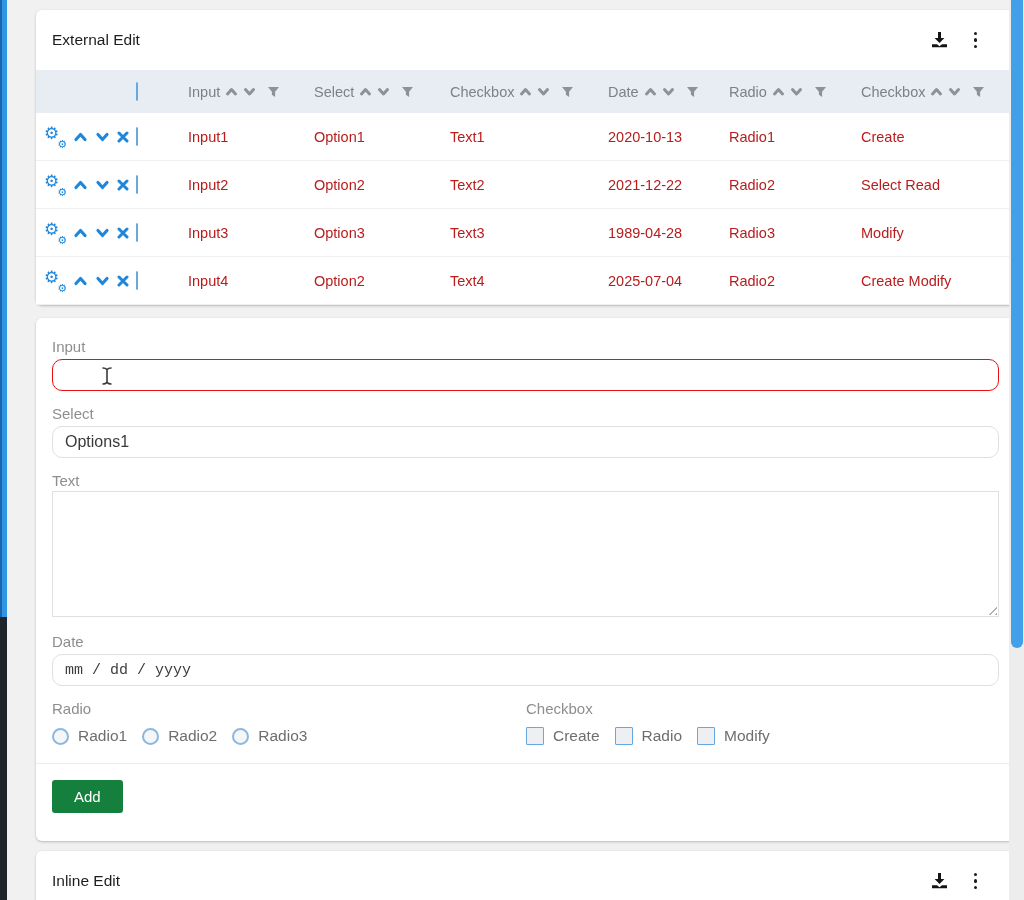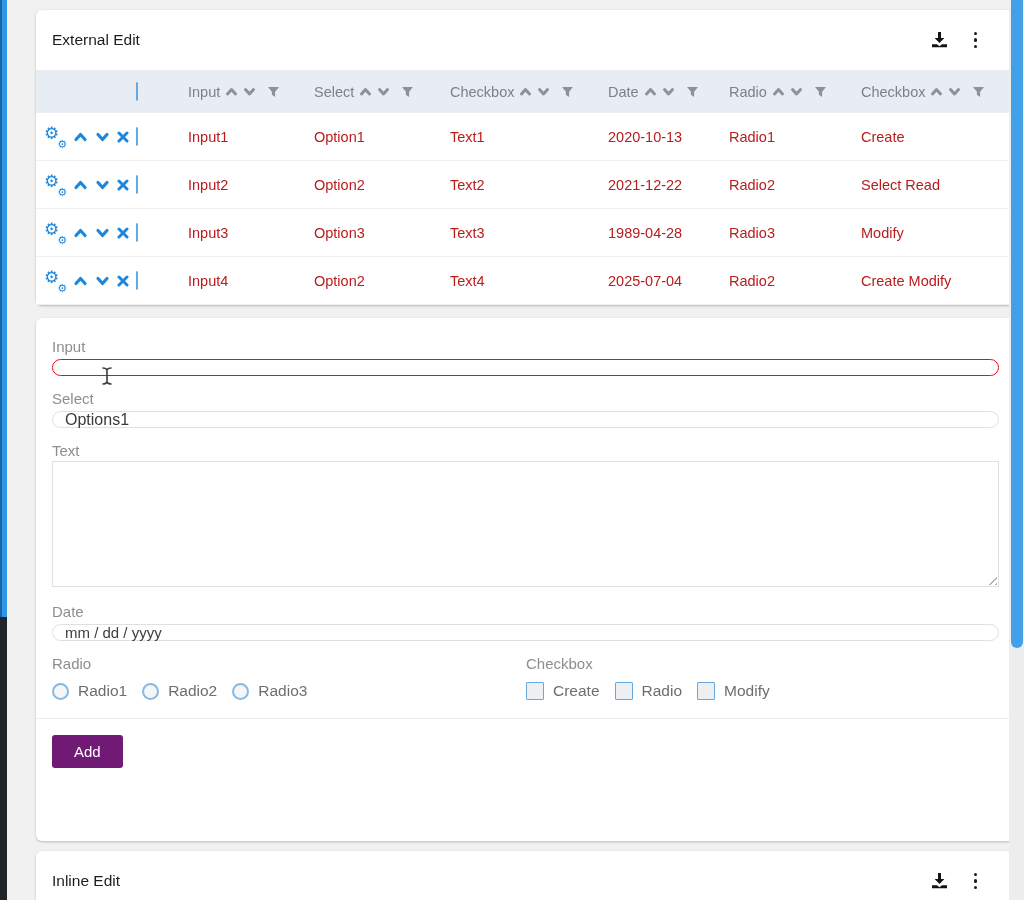--- a/index.html
+++ b/index.html
@@ -36,37 +36,37 @@
   .actions-cell { display:flex; align-items:center; gap:7px; padding-left:10px; }
   .cbx { width:18px; height:18px; border:1.5px solid #66a9e0; background:#edeff2; border-radius:1px; }
   .funnel { margin-left:6px; }
   .cogs { position:relative; width:20px; height:18px; color:#1f87db; }
   .cogs .g1 { position:absolute; left:-2px; top:-3px; font-size:17px; line-height:17px; }
   .cogs .g2 { position:absolute; right:-1px; bottom:-4px; font-size:11px; line-height:11px; }
 
   
   .form-card { top:318px; height:523px; padding:14px 16px 0 16px; }
   .f-label { font-size:15px; color:#8e8e8e; }
-  .f-input { width:100%; height:17px; border:1px solid #e0e0e0; background:#fff; border-radius:10px;
+  .f-input { width:100%; height:32px; border:1px solid #e0e0e0; background:#fff; border-radius:10px;
     display:flex; align-items:center; padding:0 12px; }
   .f-input.error { border:1px solid #e81010; position:relative; }
   .f-select { font-size:16px; color:#3a3a3a; }
   .f-textarea { width:100%; height:126px; border:1px solid #e0e0e0; position:relative; margin-top:2px; }
   .resize-grip { position:absolute; right:1px; bottom:1px; width:11px; height:11px;
     background:repeating-linear-gradient(315deg,#aeb2b6 0 1.5px,transparent 1.5px 4.5px); cursor:nwse-resize;
     clip-path:polygon(100% 0,100% 100%,0 100%); }
-  .f-date { font-family:Liberation Sans, sans-serif; font-size:15px; color:#3e3e3e; }
+  .f-date { font-family:Liberation Mono, monospace; font-size:15px; color:#3e3e3e; }
   .two-col { display:flex; margin-top:14px; }
   .col-l { width:474px; }
   .col-r { flex:1; }
   .opts { display:flex; align-items:center; margin-top:10px; }
   .radio { width:17px; height:17px; border:2px solid #8ab8e0; background:#f5f6f8; border-radius:50%; }
   .opt-label { font-size:15.5px; color:#6e6e6e; margin-left:9px; margin-right:15px; }
   .divider { height:1px; background:#ececec; margin:18px -16px 0 -16px; }
-  .add-btn { margin-top:16px; display:inline-block; background:#701a75; color:#fff; font-size:15px;
+  .add-btn { margin-top:16px; display:inline-block; background:#15803d; color:#fff; font-size:15px;
     border:none; border-radius:3px; padding:8px 22px; cursor:pointer; }
   .ibeam { position:absolute; left:48px; top:6px; }
 
   .inline-card { top:851px; height:70px; }
   svg { display:block; }
 </style>
 </head>
 <body>
 
 <div class="card" style="top:10px;">

